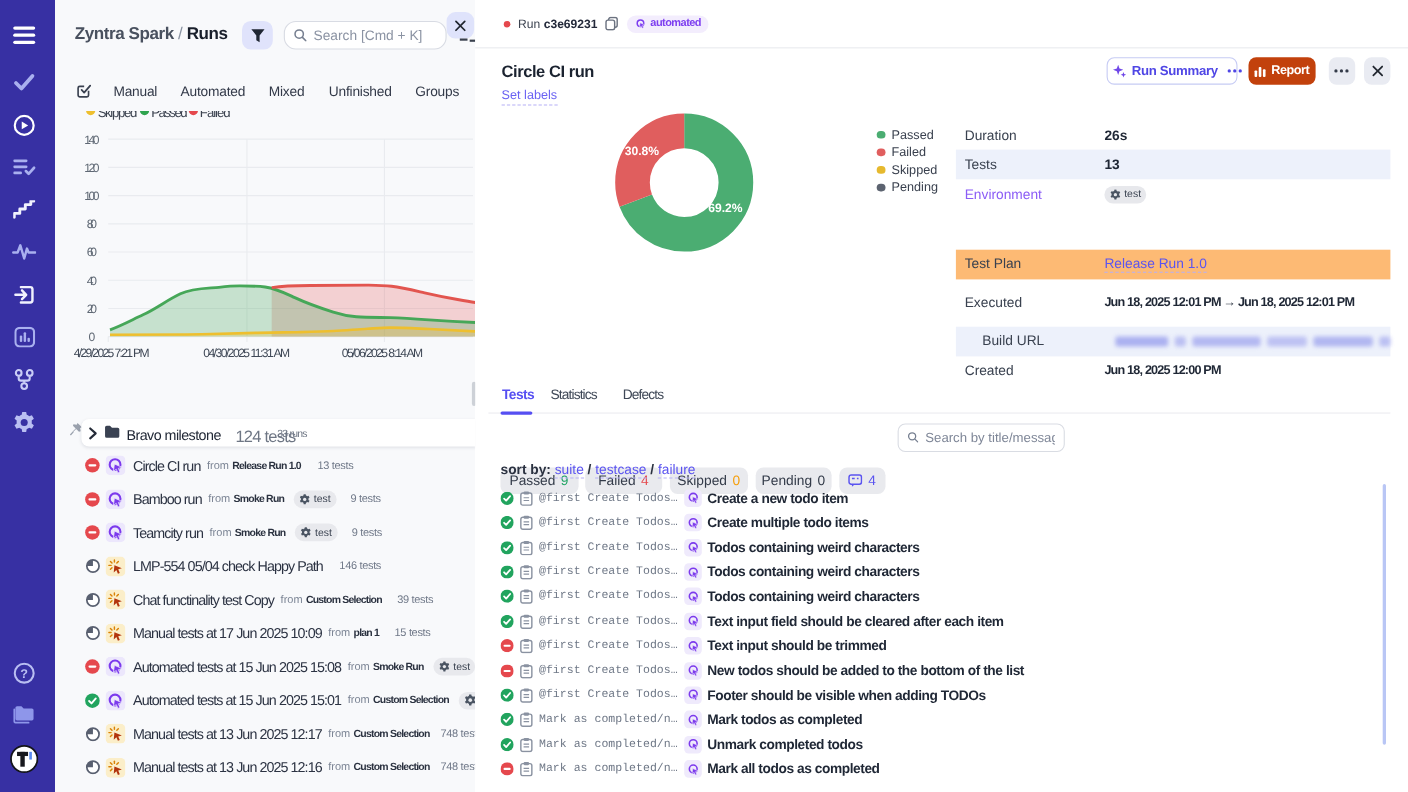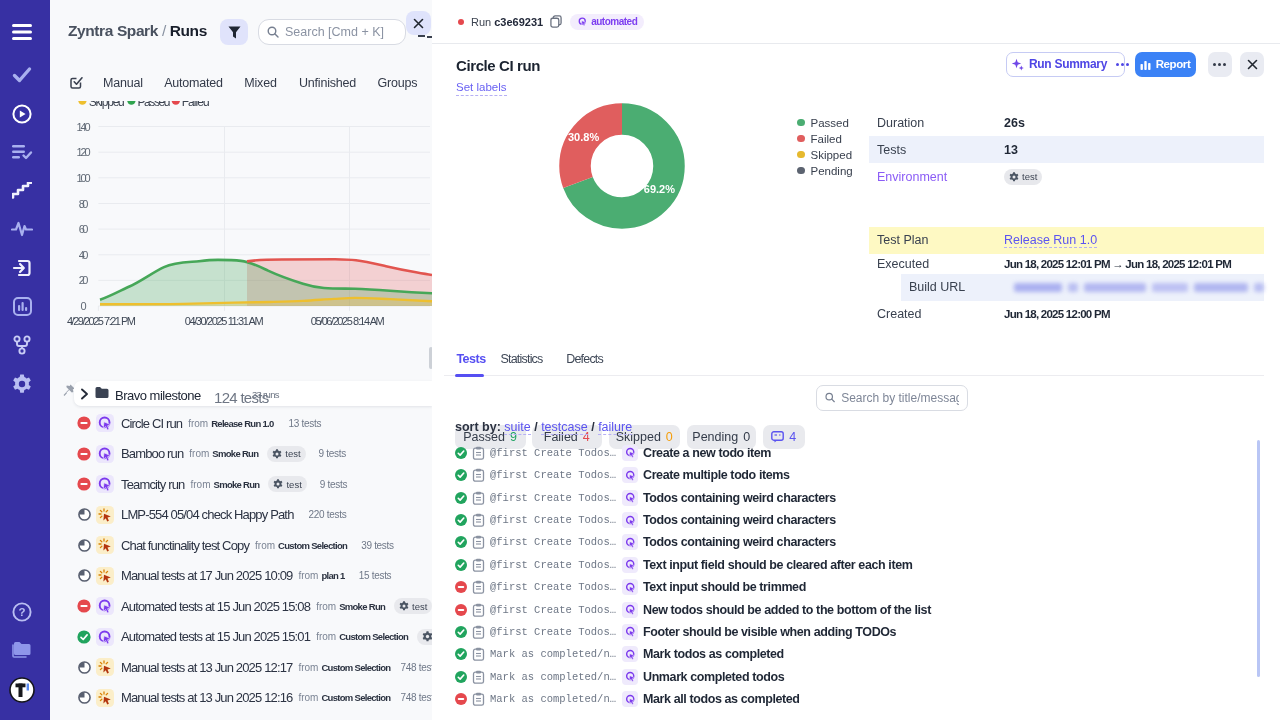--- a/index.html
+++ b/index.html
@@ -263,21 +263,21 @@
       <g stroke="#d98206" stroke-width="1.3" stroke-linecap="round">
         <line x1="8" y1="3" x2="8" y2="5"></line>
         <line x1="4.4" y1="4.4" x2="5.8" y2="5.8"></line>
         <line x1="3" y1="8" x2="5" y2="8"></line>
         <line x1="4.4" y1="11.6" x2="5.8" y2="10.2"></line>
         <line x1="11.6" y1="4.4" x2="10.2" y2="5.8"></line>
       </g>
       <path d="M8 7.8 L14.8 10.6 L11.5 11.5 L12.9 14.8 L11.2 15.5 L9.8 12.2 L7.4 14.4 Z" fill="#b3350e"></path>
     </svg>
   <span class="rtitle">LMP-554 05/04 check Happy Path</span>
-  <span class="rtests" style="margin-left:10px">220 tests</span>
+  <span class="rtests" style="margin-left:10px">146 tests</span>
 </div>
 <div class="rrow" style="top:530px">
   <svg width="13" height="13" viewBox="0 0 14 14" style="flex:none;margin:0 0.5px">
       <circle cx="7" cy="7" r="6" fill="#fff" stroke="#596070" stroke-width="1.7"></circle>
       <path d="M7 7 L7 1 A6 6 0 0 0 1 7 Z" fill="#596070"></path>
     </svg>
   <svg width="18" height="18" viewBox="0 0 18 18" style="flex:none">
       <rect width="18" height="18" rx="4.5" fill="#fbeec9"></rect>
       <g stroke="#d98206" stroke-width="1.3" stroke-linecap="round">
         <line x1="8" y1="3" x2="8" y2="5"></line>
@@ -421,21 +421,21 @@
       </svg>
     <span style="font-size:12px;letter-spacing:-0.3px;font-weight:bold;color:#4f46e5;white-space:nowrap;">Run Summary</span>
   </span>
   <span style="width:1px;height:24.5px;background:#c6cbf4;"></span>
   <span class="flex" style="width:22px;justify-content:center;gap:2px;">
       <i style="width:3px;height:3px;border-radius:50%;background:#4f46e5;"></i>
       <i style="width:3px;height:3px;border-radius:50%;background:#4f46e5;"></i>
       <i style="width:3px;height:3px;border-radius:50%;background:#4f46e5;"></i>
     </span>
 </div>
-<div class="btn" style="left:1134.5px;top:13px;width:61px;height:24.5px;background:#3b82f6;gap:5px;">
+<div class="btn" style="left:1134.5px;top:13px;width:61px;height:24.5px;background:#c2410c;gap:5px;">
   <svg width="11" height="11" viewBox="0 0 11 11">
       <rect x="0.5" y="5" width="2.4" height="6" rx="0.8" fill="#fff"></rect>
       <rect x="4.3" y="2" width="2.4" height="9" rx="0.8" fill="#fff"></rect>
       <rect x="8.1" y="4" width="2.4" height="7" rx="0.8" fill="#fff"></rect>
     </svg>
   <span style="font-size:11.5px;letter-spacing:-0.4px;font-weight:bold;color:#fff;">Report</span>
 </div>
 <div class="btn" style="left:1207.5px;top:13px;width:24.5px;height:24.5px;background:#e9ebf2;gap:2px;">
   <i style="width:3px;height:3px;border-radius:50%;background:#343b49;"></i>
     <i style="width:3px;height:3px;border-radius:50%;background:#343b49;"></i>
@@ -489,29 +489,29 @@
     </div>
   <div class="flex" style="height:27.2px;padding-left:8px;">
       <span style="width:127px;font-size:12.5px;color:#8b5cf6;">Environment</span>
       <span class="pill" style="background:#e7e8ec;"><svg width="10" height="10" viewBox="0 0 20 20">
           <path d="M8.2 0.5 h3.6 l0.5 2.6 a7.2 7.2 0 0 1 2.2 1.3 l2.5-0.9 l1.8 3.1 l-2 1.7 a7.2 7.2 0 0 1 0 2.6 l2 1.7 l-1.8 3.1 l-2.5-0.9 a7.2 7.2 0 0 1-2.2 1.3 l-0.5 2.6 h-3.6 l-0.5-2.6 a7.2 7.2 0 0 1-2.2-1.3 l-2.5 0.9 l-1.8-3.1 l2-1.7 a7.2 7.2 0 0 1 0-2.6 l-2-1.7 l1.8-3.1 l2.5 0.9 a7.2 7.2 0 0 1 2.2-1.3 z" fill="#4b5563"></path>
           <circle cx="10" cy="10" r="3" fill="#e7e8ec"></circle>
         </svg>test</span>
     </div>
 </div>
 <div class="abs" style="left:869px;top:226.5px;width:395px;">
-  <div class="flex" style="height:27.2px;background:#fef9c3;padding-left:8px;">
+  <div class="flex" style="height:27.2px;background:#fdba74;padding-left:8px;">
       <span style="width:127px;font-size:12.5px;color:#39414f;">Test Plan</span>
       <span style="font-size:12.5px;color:#5b54f0;border-bottom:1px dashed #b6b0f5;">Release Run 1.0</span>
     </div>
-  <div class="flex" style="height:20px;padding-left:8px;">
+  <div class="flex" style="height:43px;padding-left:8px;">
       <span style="width:127px;font-size:12.5px;color:#39414f;">Executed</span>
       <span style="font-size:11.5px;letter-spacing:-0.75px;font-weight:600;color:#1f2735;white-space:nowrap;">Jun 18, 2025 12:01 PM → Jun 18, 2025 12:01 PM</span>
     </div>
-  <div class="flex" style="height:27.2px;background:#edf1fb;padding-left:8px;margin-left:32px;">
+  <div class="flex" style="height:27.2px;background:#edf1fb;padding-left:24px;">
       <span style="width:127px;font-size:12.5px;color:#39414f;">Build URL</span>
       <span class="flex" style="gap:6px;filter:blur(2px);opacity:0.8;">
         <i style="width:48px;height:9px;border-radius:2px;background:#9ba1ee;"></i>
         <i style="width:10px;height:9px;border-radius:2px;background:#aeb3f0;"></i>
         <i style="width:62px;height:9px;border-radius:2px;background:#a5aaef;"></i>
         <i style="width:36px;height:9px;border-radius:2px;background:#b2b6f1;"></i>
         <i style="width:54px;height:9px;border-radius:2px;background:#a2a8ee;"></i>
         <i style="width:10px;height:9px;border-radius:2px;background:#aeb3f0;"></i>
       </span>
     </div>

